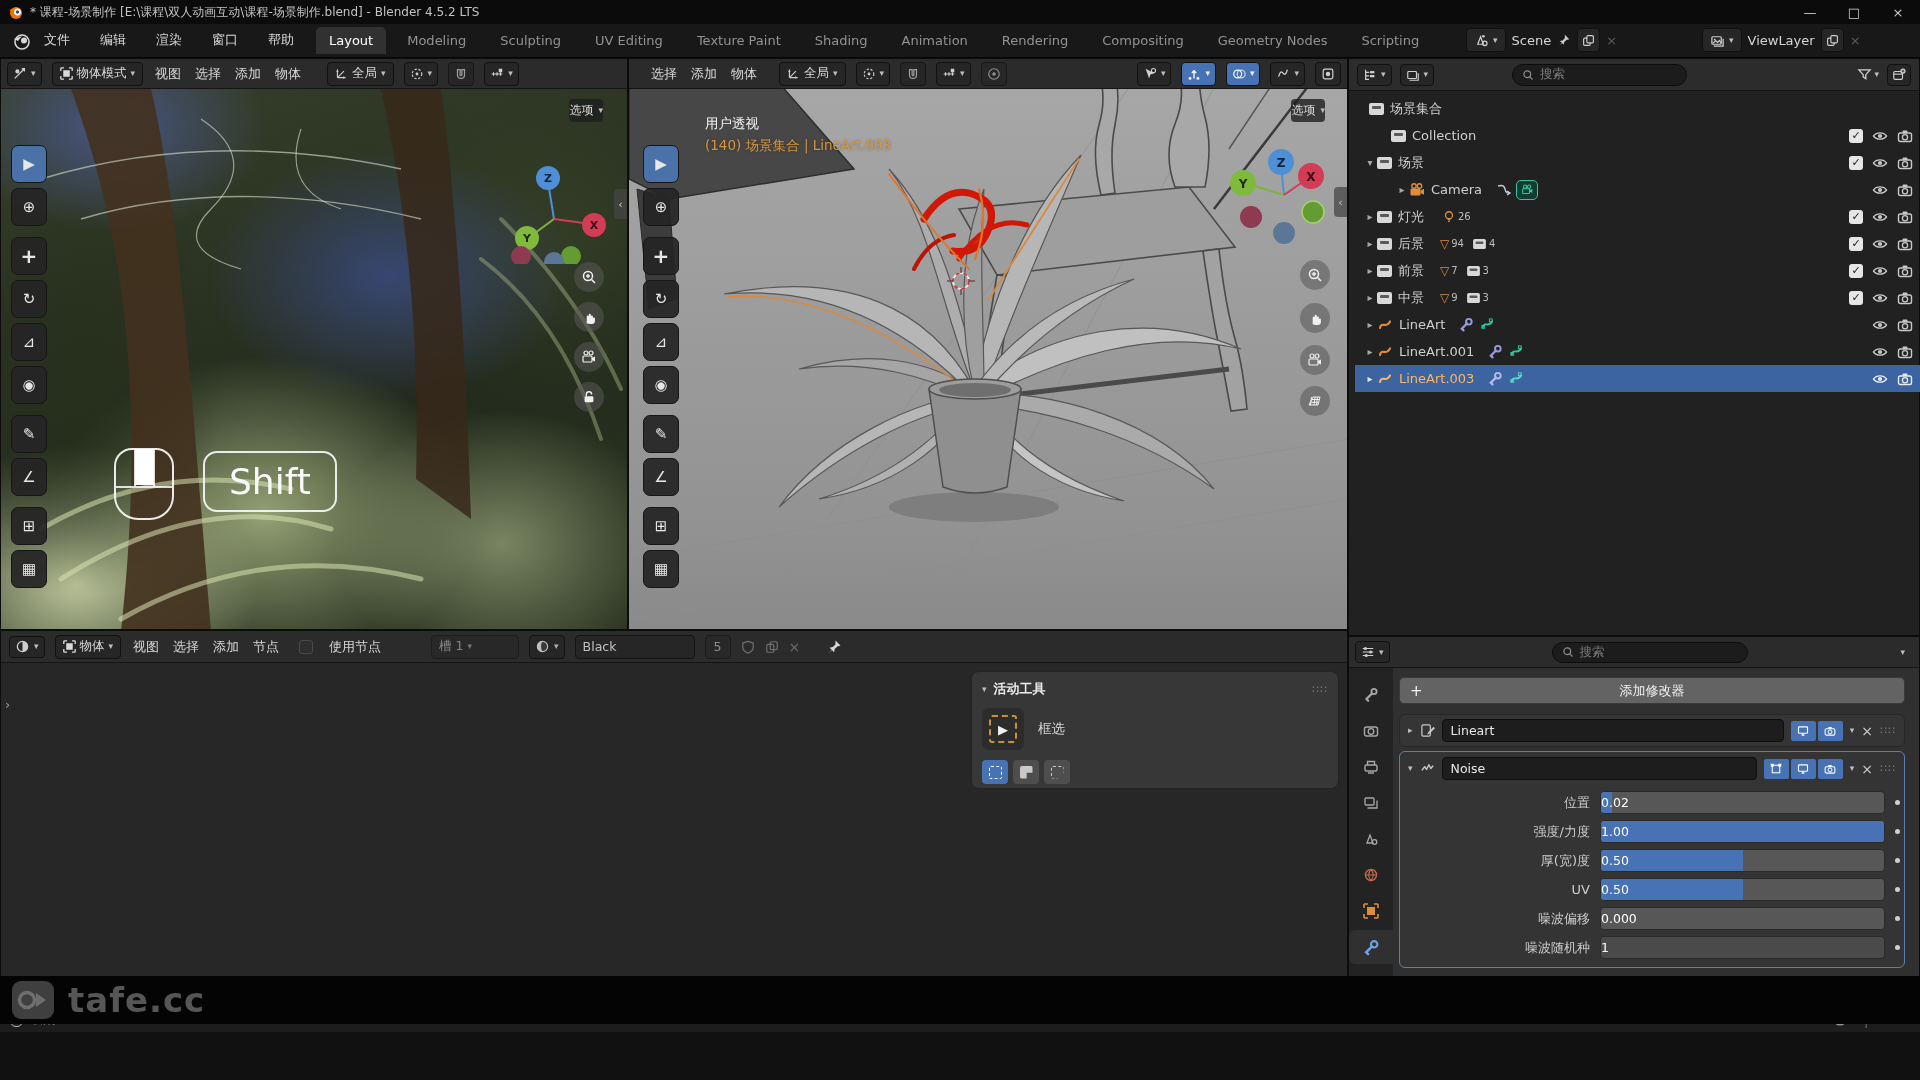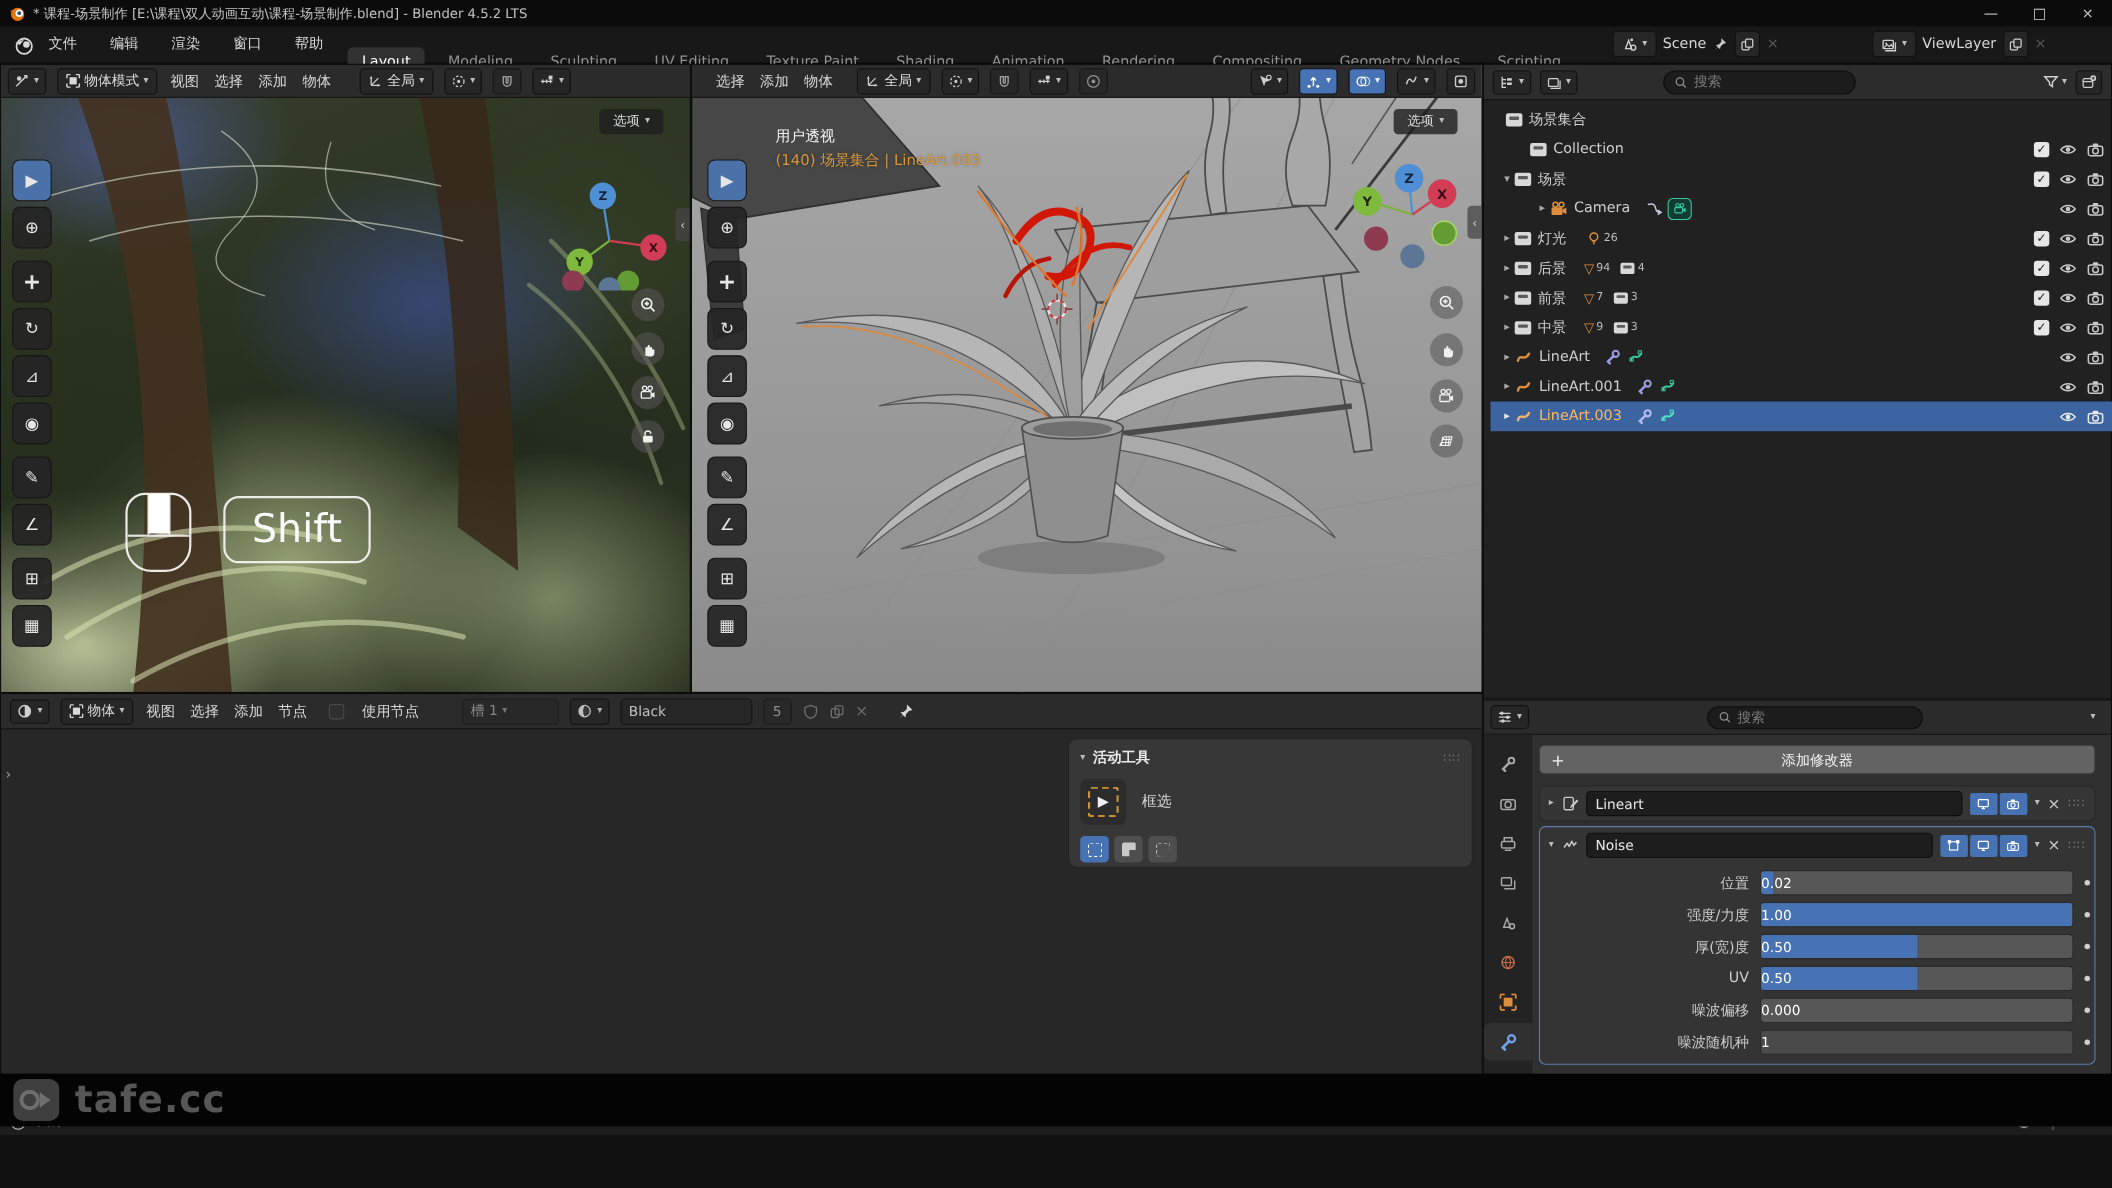--- a/index.html
+++ b/index.html
@@ -26,21 +26,21 @@
            display:flex;align-items:center;gap:10px;padding:0 6px;overflow:hidden;}
   .toolcol{position:absolute;display:flex;flex-direction:column;gap:5px;}
   .toolbtn{width:36px;height:38px;background:rgba(37,37,37,.93);border:1px solid #161616;border-radius:7px;
            display:flex;align-items:center;justify-content:center;color:#e6e6e6;font-size:15px;}
   .toolbtn.active{background:#4a72a8;}
   .navbtn{position:absolute;width:30px;height:30px;border-radius:50%;background:rgba(88,88,88,.55);
           display:flex;align-items:center;justify-content:center;color:#f0f0f0;font-size:14px;}
   .collapse{position:absolute;width:13px;height:30px;background:rgba(70,70,70,.75);border-radius:4px 0 0 4px;
             color:#cfcfcf;font-size:11px;display:flex;align-items:center;justify-content:center;}
   .optchip{position:absolute;background:rgba(30,30,30,.8);border-radius:4px;color:#dedede;font-size:12px;
-           padding:3px 12px;display:flex;gap:5px;align-items:center;}
+           padding:3px 0;display:flex;gap:5px;align-items:center;}
   
   .ol-row{display:flex;align-items:center;height:27px;padding-right:6px;color:#cfcfcf;font-size:13px;}
   .ol-row .lbl{margin-left:6px;}
   .ol-chev{width:14px;text-align:center;color:#a8a8a8;font-size:10px;}
   .ol-toggles{margin-left:auto;display:flex;align-items:center;gap:9px;}
   .icbox{width:15px;height:12px;background:#d8d8d8;border-radius:2px;position:relative;}
   .icbox::after{content:"";position:absolute;left:3px;top:3px;right:3px;height:3px;background:#5a5a5a;border-radius:1px;}
   .cbx{width:14px;height:14px;background:#e6e6e6;border-radius:3px;color:#1a1a1a;font-size:11px;line-height:14px;text-align:center;font-weight:bold;}
   .badge{font-size:10px;color:#bdbdbd;margin-left:2px;}
   
@@ -84,21 +84,21 @@
       <circle cx="12" cy="9.5" r="3" fill="#d8d8d8"></circle>
         <path d="M2 8 L10 5 L6 10 Z" fill="#d8d8d8"></path>
     </svg>
     <div class="abs" style="left:42px;top:4px;display:flex;gap:26px">
       <span class="menu-item">文件</span>
       <span class="menu-item">编辑</span>
       <span class="menu-item">渲染</span>
       <span class="menu-item">窗口</span>
       <span class="menu-item">帮助</span>
     </div>
-    <div class="abs" style="left:316px;top:19px;display:flex;gap:8px">
+    <div class="abs" style="left:316px;top:3px;display:flex;gap:8px">
       <span class="tab active">Layout</span>
       <span class="tab">Modeling</span>
       <span class="tab">Sculpting</span>
       <span class="tab">UV Editing</span>
       <span class="tab">Texture Paint</span>
       <span class="tab">Shading</span>
       <span class="tab">Animation</span>
       <span class="tab">Rendering</span>
       <span class="tab">Compositing</span>
       <span class="tab">Geometry Nodes</span>
@@ -832,21 +832,21 @@
           <span class="chev">▾</span>
       </span>
       <span class="menu-item">视图</span>
       <span class="menu-item">选择</span>
       <span class="menu-item">添加</span>
       <span class="menu-item">节点</span>
       <span style="display:flex;align-items:center;gap:16px;margin-left:8px">
         <span style="width:14px;height:14px;background:#2f2f2f;border:1px solid #4a4a4a;border-radius:3px"></span>
         <span class="txt">使用节点</span>
       </span>
-      <span class="chip" style="margin-left:29px;opacity:.5;min-width:88px;">
+      <span class="chip" style="margin-left:40px;opacity:.5;min-width:88px;">
         <span>槽 1</span>
           <span class="chev">▾</span>
       </span>
       <span class="chip" style="padding:2px 5px;opacity:.9">
         <svg width="15" height="15" viewBox="0 0 16 16">
             <circle cx="8" cy="8" r="5.5" fill="#3a3a3a" stroke="#cfcfcf" stroke-width="1.2"></circle>
             <path d="M8 2.5 a5.5 5.5 0 0 0 0 11 A 11 11 0 0 1 8 2.5" fill="#cfcfcf"></path>
           </svg>
         <span class="chev">▾</span>
       </span>

